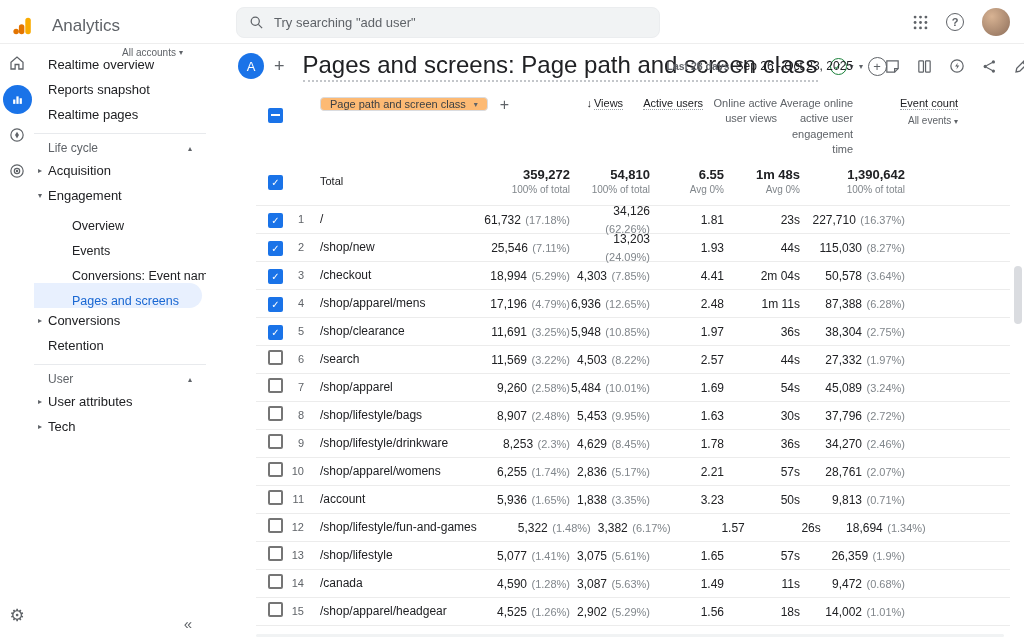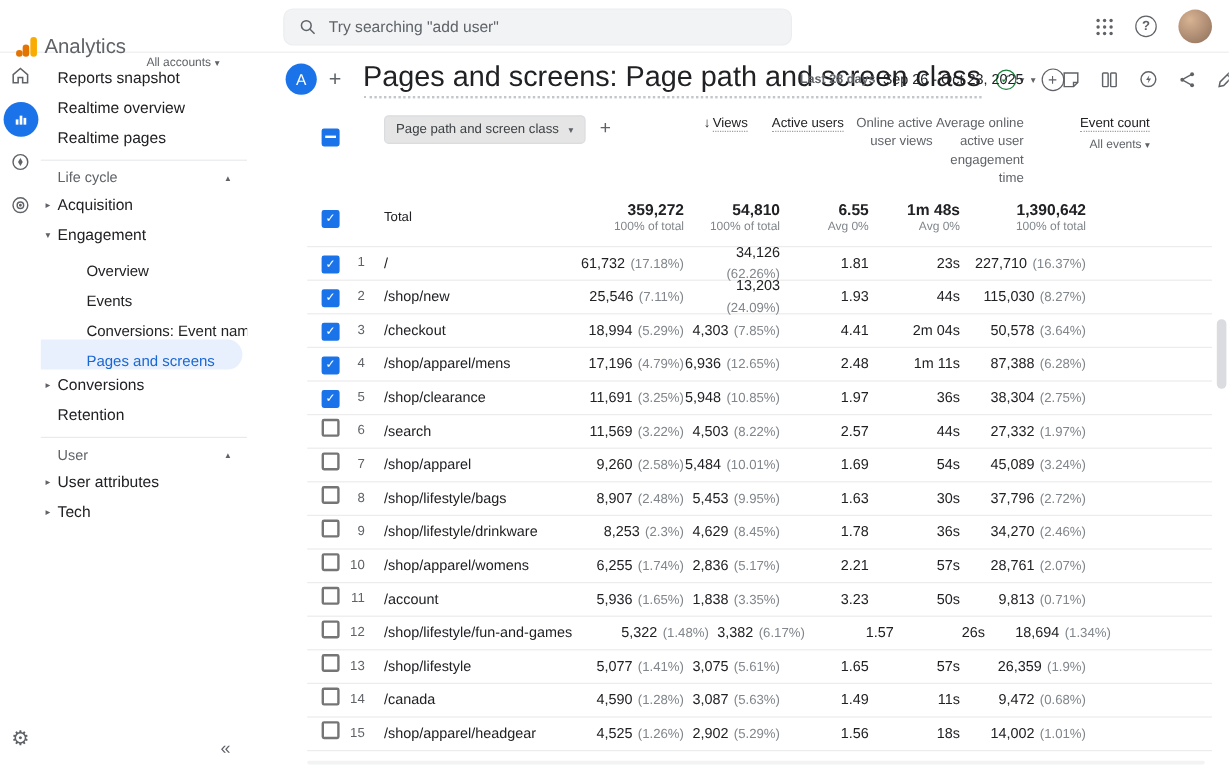--- a/index.html
+++ b/index.html
@@ -1,21 +1,21 @@
 <!DOCTYPE html>
 <html><head>
 <meta charset="utf-8">
 <style>
   *{margin:0;padding:0;box-sizing:border-box;}
   html,body{width:1024px;height:640px;}
   body{font-family:"Liberation Sans",sans-serif;background:#fff;color:#202124;position:relative;overflow:hidden;}
 
   
   .topbar{position:absolute;top:0;left:0;right:0;height:44px;background:#fff;border-bottom:1px solid #eeeeee;z-index:10;}
-  .logo-area{position:absolute;left:12px;top:13px;height:52px;display:flex;align-items:center;gap:3px;}
+  .logo-area{position:absolute;left:12px;top:0;height:52px;display:flex;align-items:center;gap:18px;}
   .app-name{font-size:17px;color:#5f6368;}
   .account{position:absolute;left:122px;top:18px;font-size:10px;color:#5f6368;display:flex;align-items:center;gap:3px;margin-top:29px;}
   .searchbox{position:absolute;left:236px;top:7px;width:424px;height:31px;background:#f1f3f4;border:1px solid #ebedef;border-radius:8px;display:flex;align-items:center;gap:10px;padding:0 12px;}
   .searchbox .ph{font-size:13px;color:#5f6368;}
   .top-right{position:absolute;right:14px;top:0;height:44px;display:flex;align-items:center;gap:18px;}
   .help-circle{width:18px;height:18px;border-radius:50%;border:1.6px solid #5f6368;color:#5f6368;font-size:11px;font-weight:bold;display:flex;align-items:center;justify-content:center;}
   .avatar{width:28px;height:28px;border-radius:50%;background:radial-gradient(circle at 35% 30%,#d8b393,#8d6e5a);}
 
   
   .rail{position:absolute;left:0;top:44px;bottom:0;width:34px;background:#fff;}
@@ -62,21 +62,21 @@
   .w-ev{flex:0 0 105px;}
   .w-sp{flex:1 1 auto;}
   .rt{text-align:right;}
 
   .thead{display:flex;align-items:flex-start;padding-top:8px;min-height:66px;}
   .thead .cbwrap{margin-top:6px;}
   .h{font-size:11px;color:#5f6368;line-height:1.4;text-align:right;}
   .h .dark{color:#202124;}
   .dotted{border-bottom:1px dotted #9aa0a6;}
   .sort-arrow{color:#202124;font-size:11px;margin-right:2px;}
-  .dimsel{display:inline-flex;align-items:center;gap:8px;height:24px;border:1px solid #dadce0;border-radius:4px;padding:0 9px;font-size:11px;color:#3c4043;background:#e5e5e5;}
+  .dimsel{display:inline-flex;align-items:center;gap:8px;height:14px;border:1px solid #dadce0;border-radius:4px;padding:0 9px;font-size:11px;color:#3c4043;background:#fdba74;}
   .dimsel .tiny-caret{font-size:8px;}
   .dim-plus{display:inline-block;margin-left:12px;color:#5f6368;font-size:16px;vertical-align:middle;}
   .subhead{font-size:10px;color:#5f6368;margin-top:3px;}
 
   .trow{display:flex;align-items:center;height:28px;border-bottom:1px solid #ececec;}
   .trow.total{height:48px;}
   .m2{display:flex;flex-direction:column;align-items:flex-end;justify-content:center;gap:2px;}
   .tv{font-size:13px;font-weight:bold;color:#202124;}
   .ts{font-size:10px;color:#80868b;}
   .total-label{font-size:11px;color:#202124;}
@@ -166,24 +166,24 @@
       <circle cx="12" cy="12" r="8.2"></circle>
         <circle cx="12" cy="12" r="3.6"></circle>
         <circle cx="12" cy="12" r="0.8" fill="#5f6368"></circle>
     </svg>
   </div>
   <div class="rail-gear">⚙</div>
 </div>
 
 <div class="nav">
   <div class="nav-item">
+      <span>Realtime overview</span>
+    </div>
+  <div class="nav-item">
       <span>Reports snapshot</span>
-    </div>
-  <div class="nav-item">
-      <span>Realtime overview</span>
     </div>
   <div class="nav-item">
       <span>Realtime pages</span>
     </div>
 
   <div class="sec-head">
     <span>Life cycle</span>
     <span class="chev">▴</span>
   </div>
   <div class="nav-item">

